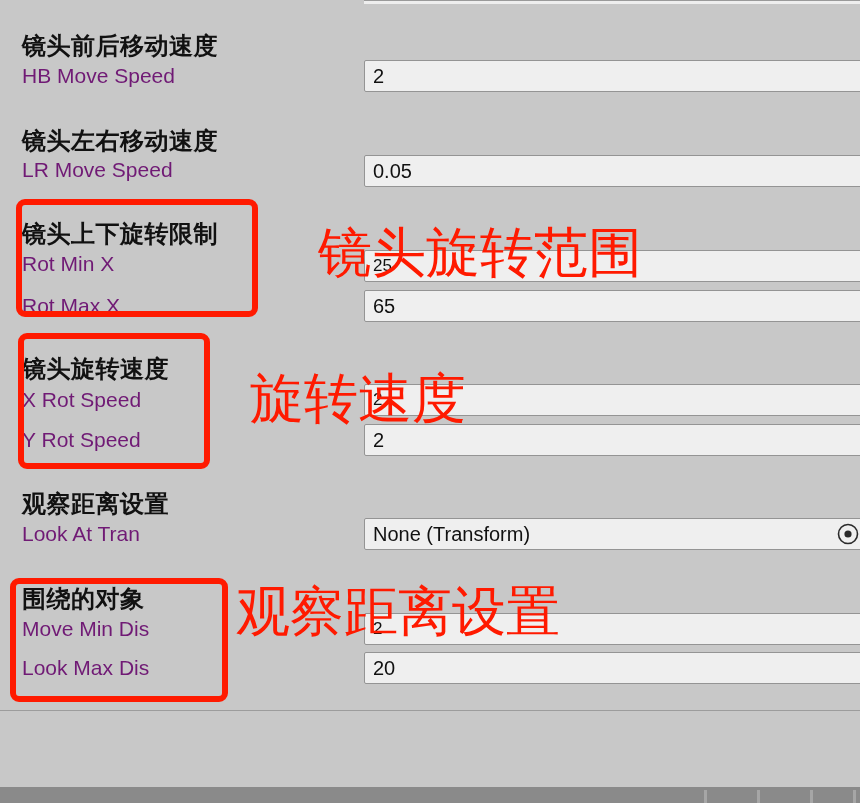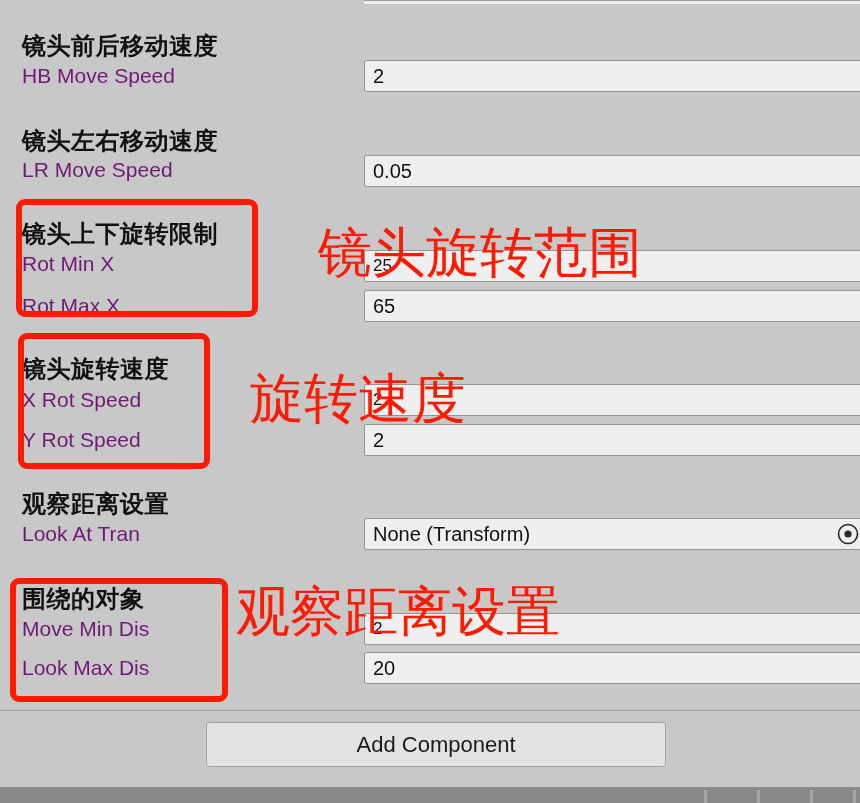--- a/index.html
+++ b/index.html
@@ -157,21 +157,20 @@
     <div class="field num" style="top:613px;font-size:17px;">2</div>
   </div>
 
   <div class="prop">
     <div class="en" style="top:656px">Look Max Dis</div>
     <div class="field num" style="top:652px">20</div>
   </div>
 
   <div class="divider" style="top:710px"></div>
 
-  <div class="addcomp">Add Component</div>
 </div>
 
 <div class="statusbar">
   <div class="tick" style="left:704px"></div>
   <div class="tick" style="left:757px"></div>
   <div class="tick" style="left:810px"></div>
   <div class="tick" style="left:853px"></div>
 </div>
 
 <div class="redbox" style="left:16px;top:199px;width:242px;height:118px;"></div>

